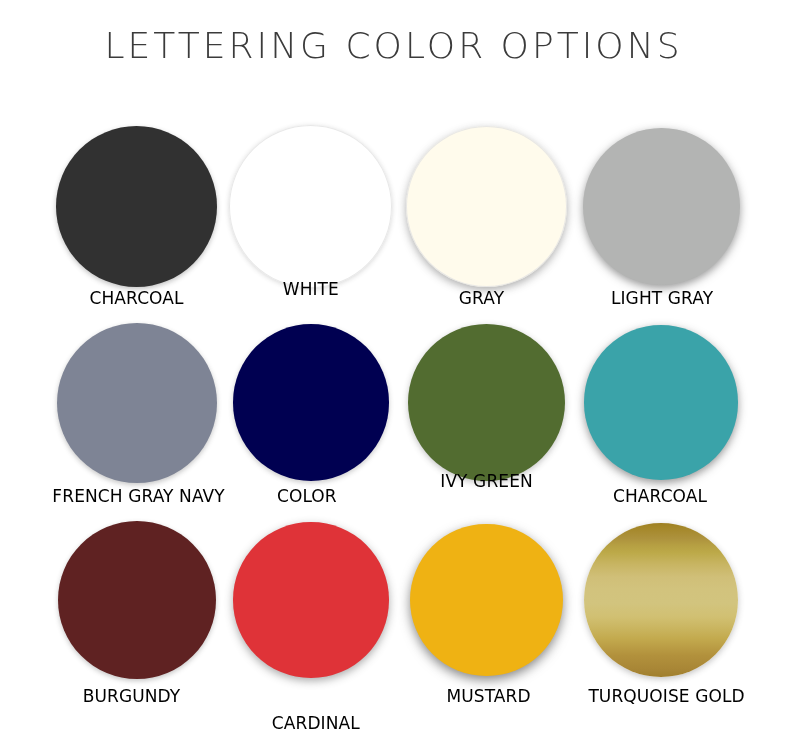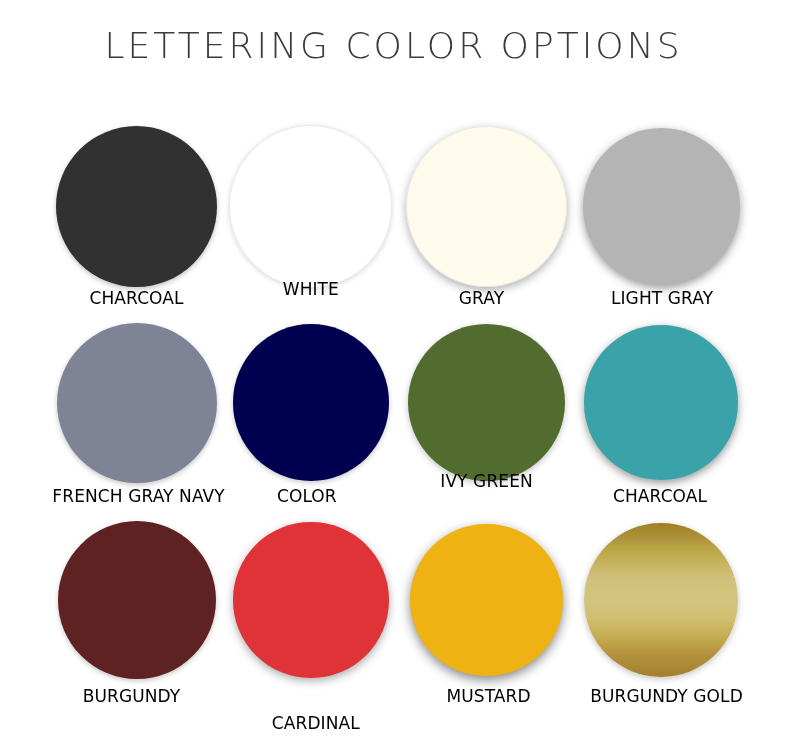--- a/index.html
+++ b/index.html
@@ -121,16 +121,16 @@
       <div class="cell" style="left: 233.05px; top: 522.05px; width: 155.5px;">
         <div class="swatch" style="width: 155.5px; height: 155.5px; box-shadow: rgba(55, 55, 55, 0.42) 0px 3px 8px; background-color: rgb(223, 51, 56);"></div>
         <div class="swatch-label" style="top: 164.95px; left: -37.25px; margin-top: 27px;">CARDINAL</div>
       </div>
       <div class="cell" style="left: 410.25px; top: 523.55px; width: 152.5px;">
         <div class="swatch" style="width: 152.5px; height: 152.5px; box-shadow: rgba(55, 55, 55, 0.6) 0px 4px 11px; background-color: rgb(239, 178, 19);"></div>
         <div class="swatch-label" style="top: 163.45px; left: -41.75px;">MUSTARD</div>
       </div>
       <div class="cell" style="left: 583.75px; top: 522.55px; width: 154.5px;">
         <div class="swatch" style="width: 154.5px; height: 154.5px; box-shadow: rgba(55, 55, 55, 0.3) 0px 2px 6px; background-image: linear-gradient(rgb(157, 127, 36) 0%, rgb(163, 133, 38) 2%, rgb(173, 146, 61) 10%, rgb(181, 158, 66) 14%, rgb(188, 169, 72) 19%, rgb(200, 181, 99) 27%, rgb(208, 191, 120) 35%, rgb(210, 195, 125) 43%, rgb(210, 196, 126) 52%, rgb(209, 192, 114) 61%, rgb(201, 180, 94) 69%, rgb(195, 170, 78) 75%, rgb(178, 145, 60) 86%, rgb(168, 134, 54) 95%, rgb(160, 127, 45) 100%);"></div>
-        <div class="swatch-label" style="top: 164.45px; left: -37.25px;">BURGUNDY GOLD</div>
+        <div class="swatch-label" style="top: 164.45px; left: -37.25px;">TURQUOISE GOLD</div>
       </div>
     </div>
 </div>
 
 </body></html>

